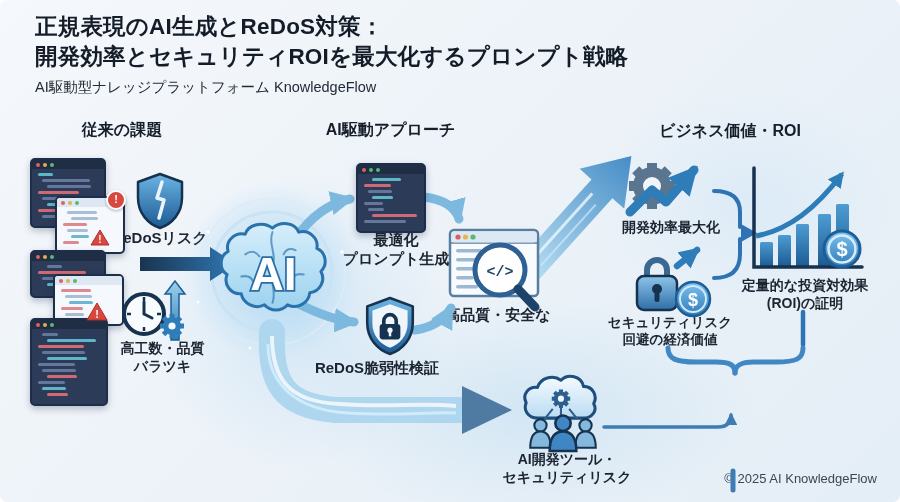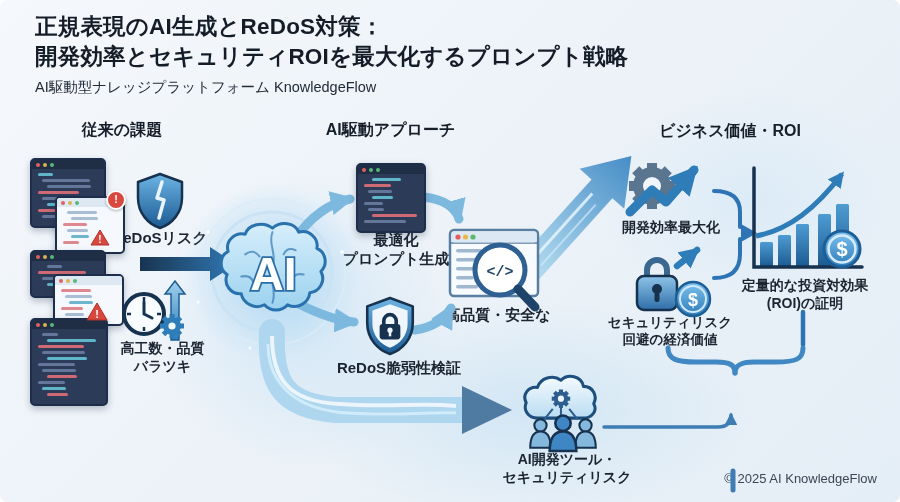--- a/index.html
+++ b/index.html
@@ -304,21 +304,21 @@
   </div>
 
   <svg class="abs icon" style="left:363px;top:296px;" width="54" height="60" viewBox="0 0 52 58">
     <path d="M26 2 L48 10 V26 C48 41 38 52 26 56 C14 52 4 41 4 26 V10 Z" fill="url(#gShield)" stroke="#16324f" stroke-width="2.5" stroke-linejoin="round"></path>
     <path d="M26 8 L43 14 V27 C43 38 35 47 26 50 C17 47 9 38 9 27 V14 Z" fill="#eef6fc"></path>
     <path d="M20 27 v-3 a6 6 0 0 1 12 0 v3" fill="none" stroke="#16324f" stroke-width="3.5"></path>
     <rect x="16" y="27" width="20" height="15" rx="3" fill="#16324f"></rect>
     <circle cx="26" cy="33" r="2.5" fill="#eef6fc"></circle>
       <rect x="24.8" y="34" width="2.4" height="5" fill="#eef6fc"></rect>
   </svg>
-  <div class="label f15" style="left:317px;top:359px;width:164px;">ReDoS脆弱性検証</div>
+  <div class="label f15" style="left:295px;top:359px;width:164px;">ReDoS脆弱性検証</div>
 
   <svg class="abs icon" style="left:448px;top:228px;" width="100" height="88" viewBox="0 0 100 88">
     <rect x="2" y="2" width="88" height="66" rx="4" fill="#f7fbfe" stroke="#5a7ea0" stroke-width="2.5"></rect>
     <path d="M2 15 h88" stroke="#5a7ea0" stroke-width="1.5"></path>
     <rect x="3.5" y="3.5" width="85" height="11" rx="3" fill="#dce9f4"></rect>
     <circle cx="10" cy="9" r="2.6" fill="#e05d5d"></circle>
       <circle cx="17.5" cy="9" r="2.6" fill="#e8b84f"></circle>
       <circle cx="25" cy="9" r="2.6" fill="#5cb86a"></circle>
     <g fill="#9fb8d0">
       <rect x="8" y="21" width="26" height="3.5" rx="1.7"></rect>

